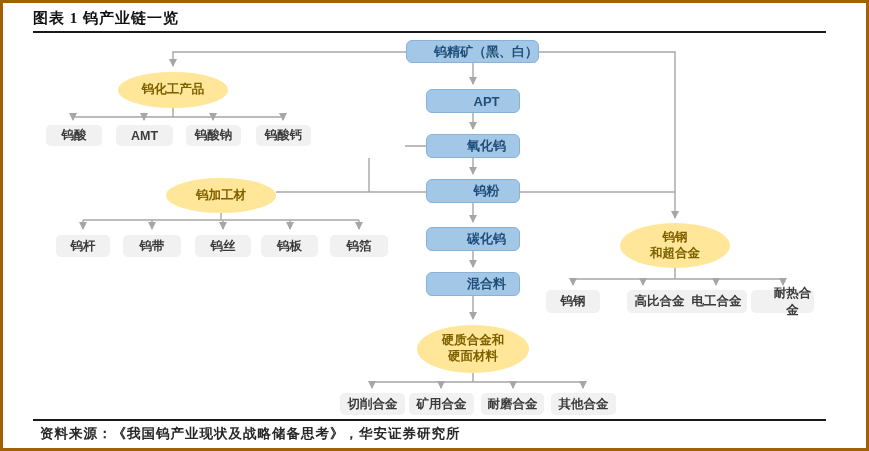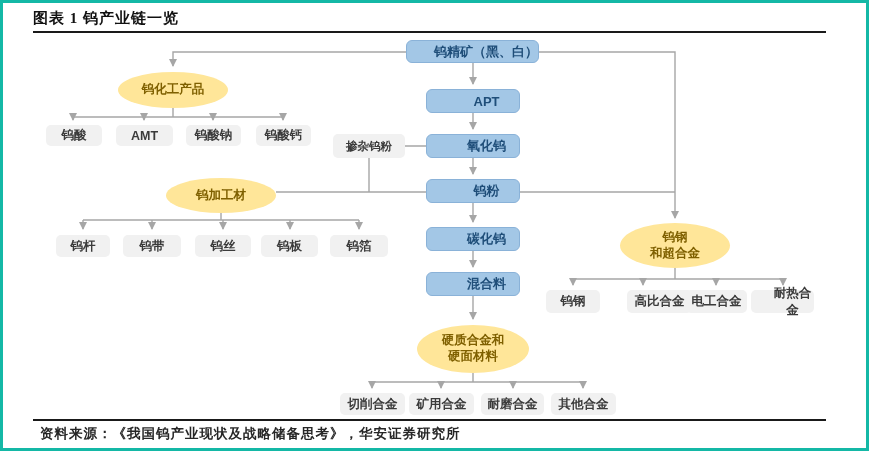--- a/index.html
+++ b/index.html
@@ -1,18 +1,18 @@
 <!DOCTYPE html>
 <html><head>
 <meta charset="utf-8">
 <style>
   html,body{margin:0;padding:0;background:#fff;}
   .frame{
     position:relative;width:869px;height:451px;box-sizing:border-box;
-    background:#fff;border:3px solid #14b8a6;overflow:hidden;
+    background:#fff;border:3px solid #a16207;overflow:hidden;
     font-family:"Liberation Sans",sans-serif;
   }
   .page-title{
     position:absolute;left:30px;top:6px;
     font-family:"Liberation Serif",serif;font-weight:bold;
     font-size:15px;color:#111;letter-spacing:1px;
   }
   .title-rule{position:absolute;left:30px;top:28px;width:793px;height:2px;background:#1a1a1a;}
   .footer-rule{position:absolute;left:30px;top:416px;width:793px;height:2px;background:#1a1a1a;}
   .footer-text{
@@ -96,21 +96,20 @@
     </g>
   </svg>
 
   <div class="node blue" style="left:403px;top:37px;width:133px;height:23px;">钨精矿（黑、白）</div>
   <div class="node blue" style="left:423px;top:86px;width:94px;height:24px;">APT</div>
   <div class="node blue" style="left:423px;top:131px;width:94px;height:24px;">氧化钨</div>
   <div class="node blue" style="left:423px;top:176px;width:94px;height:24px;">钨粉</div>
   <div class="node blue" style="left:423px;top:224px;width:94px;height:24px;">碳化钨</div>
   <div class="node blue" style="left:423px;top:269px;width:94px;height:24px;">混合料</div>
 
-  <div class="node gray" style="left:330px;top:131px;width:72px;height:24px;font-size:11.5px;">掺杂钨粉</div>
 
   <div class="node ellipse" style="left:115px;top:69px;width:110px;height:36px;">钨化工产品</div>
   <div class="node ellipse" style="left:163px;top:175px;width:110px;height:35px;">钨加工材</div>
   <div class="node ellipse" style="left:617px;top:220px;width:110px;height:45px;">钨钢
 和超合金</div>
   <div class="node ellipse" style="left:414px;top:322px;width:112px;height:48px;">硬质合金和
 硬面材料</div>
 
   <div class="node gray" style="left:43px;top:122px;width:56px;height:21px;">钨酸</div>
   <div class="node gray" style="left:113px;top:122px;width:57px;height:21px;">AMT</div>

